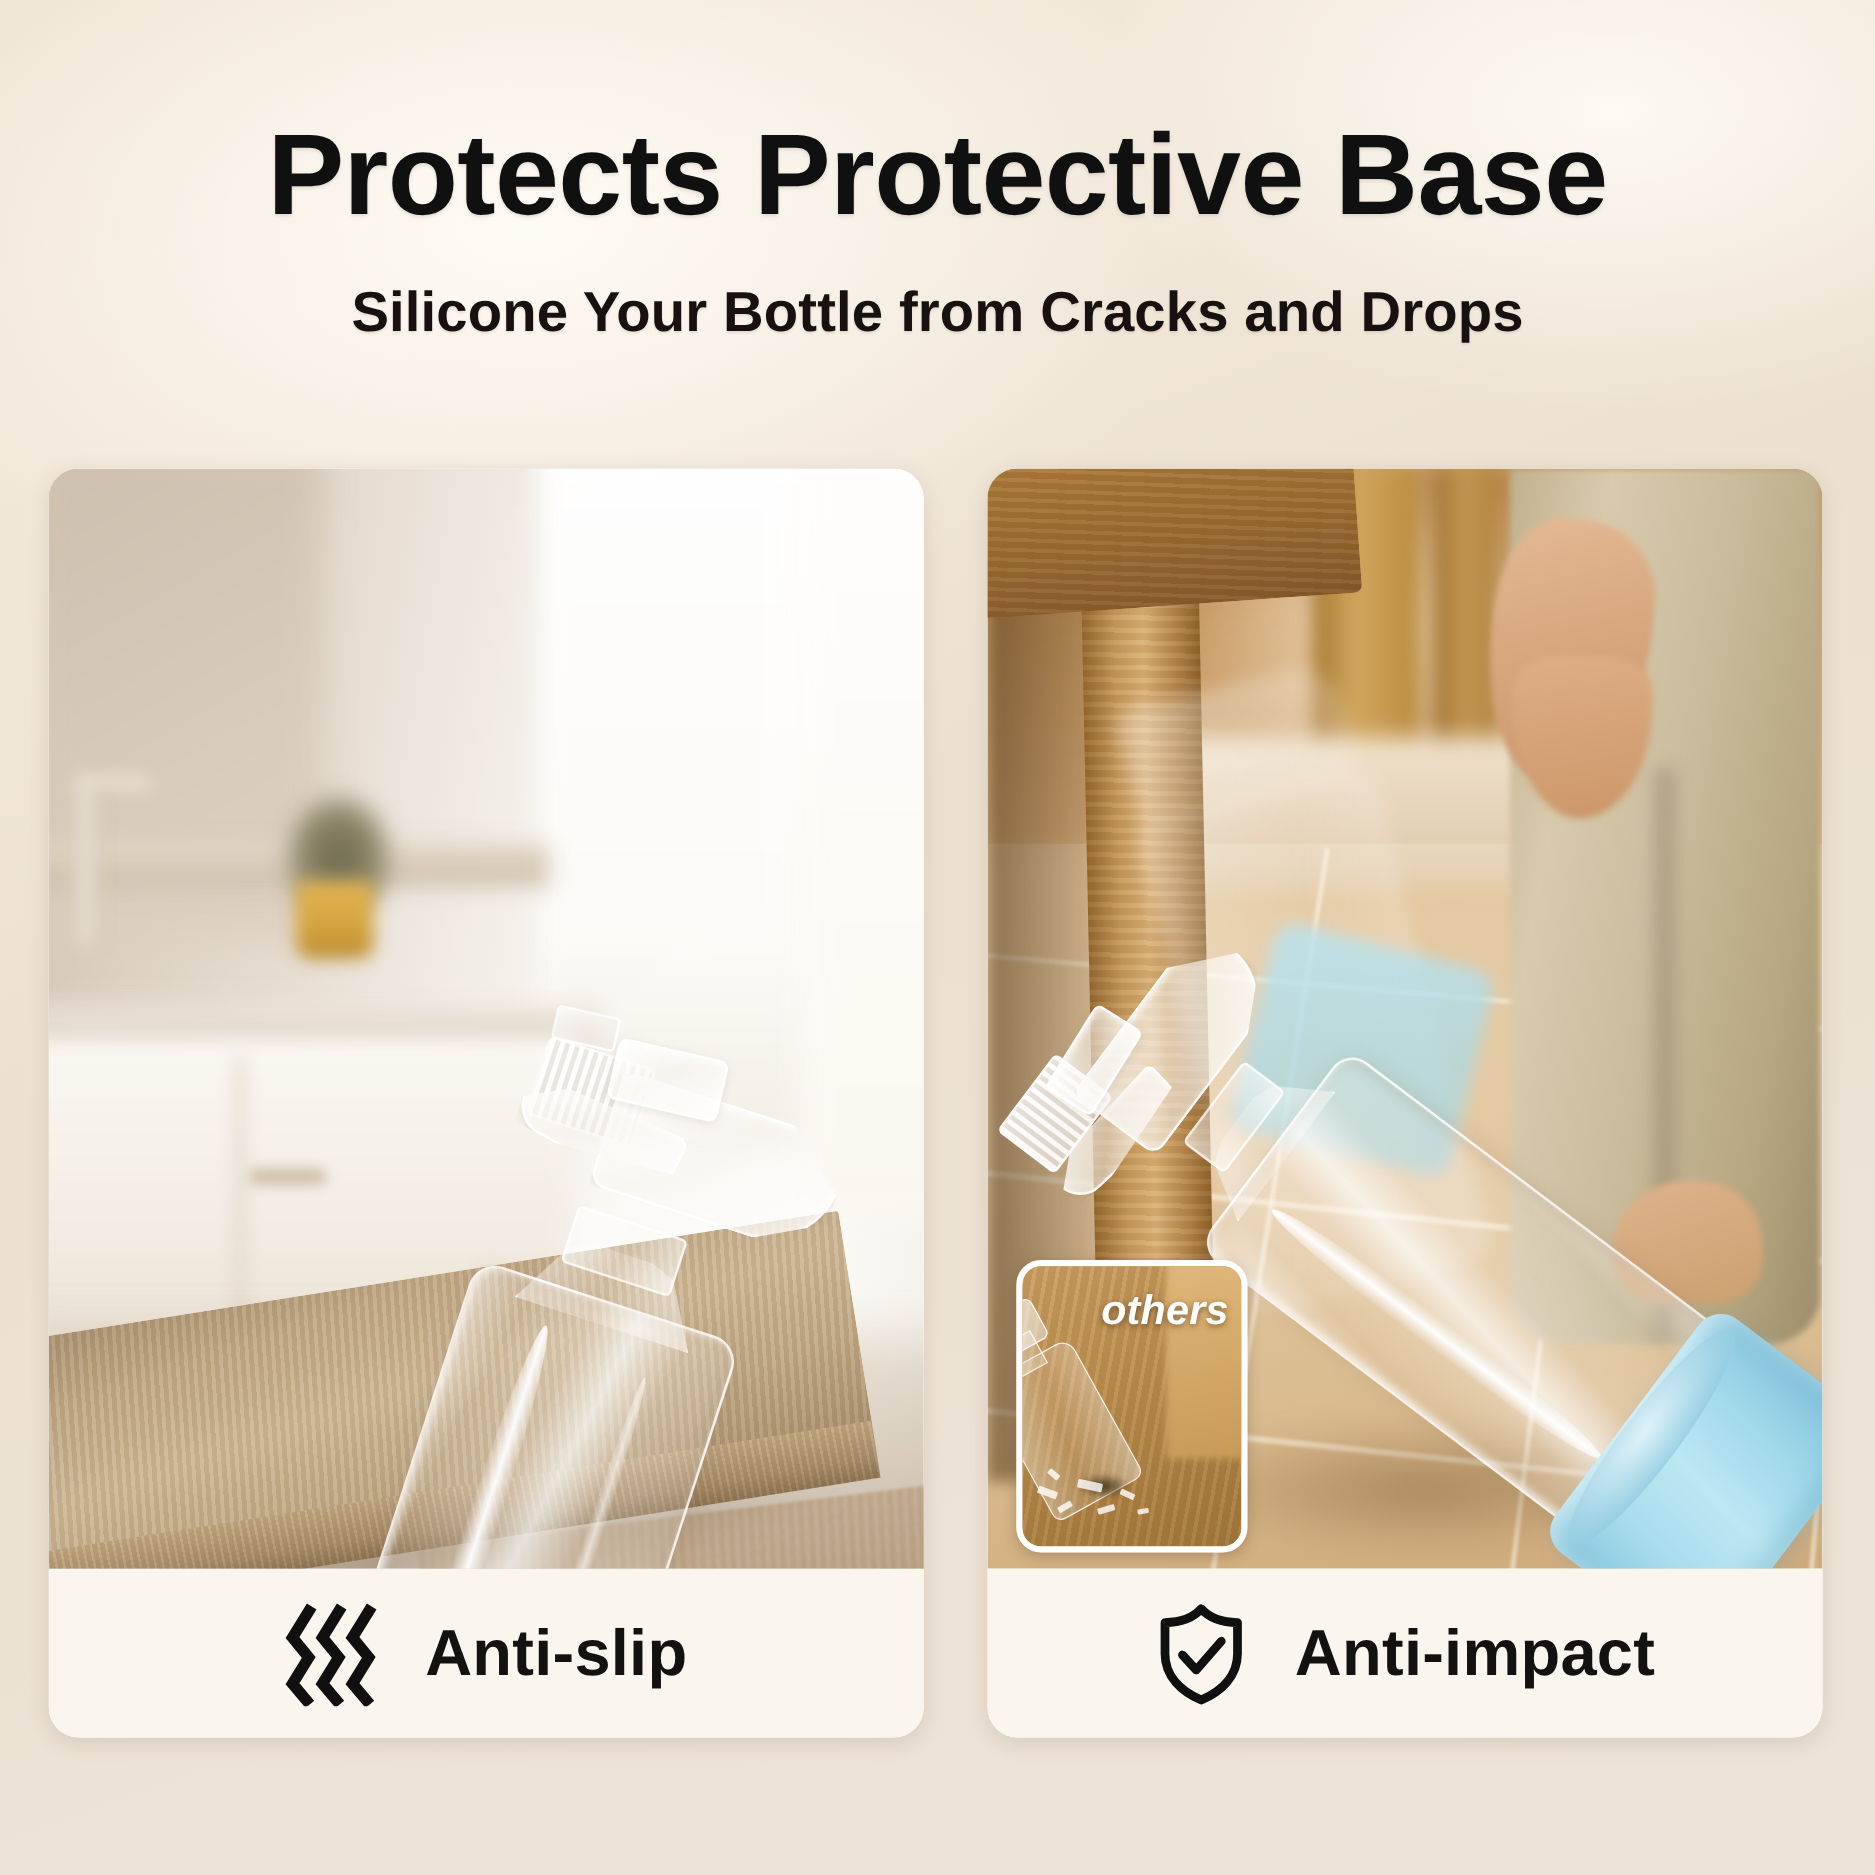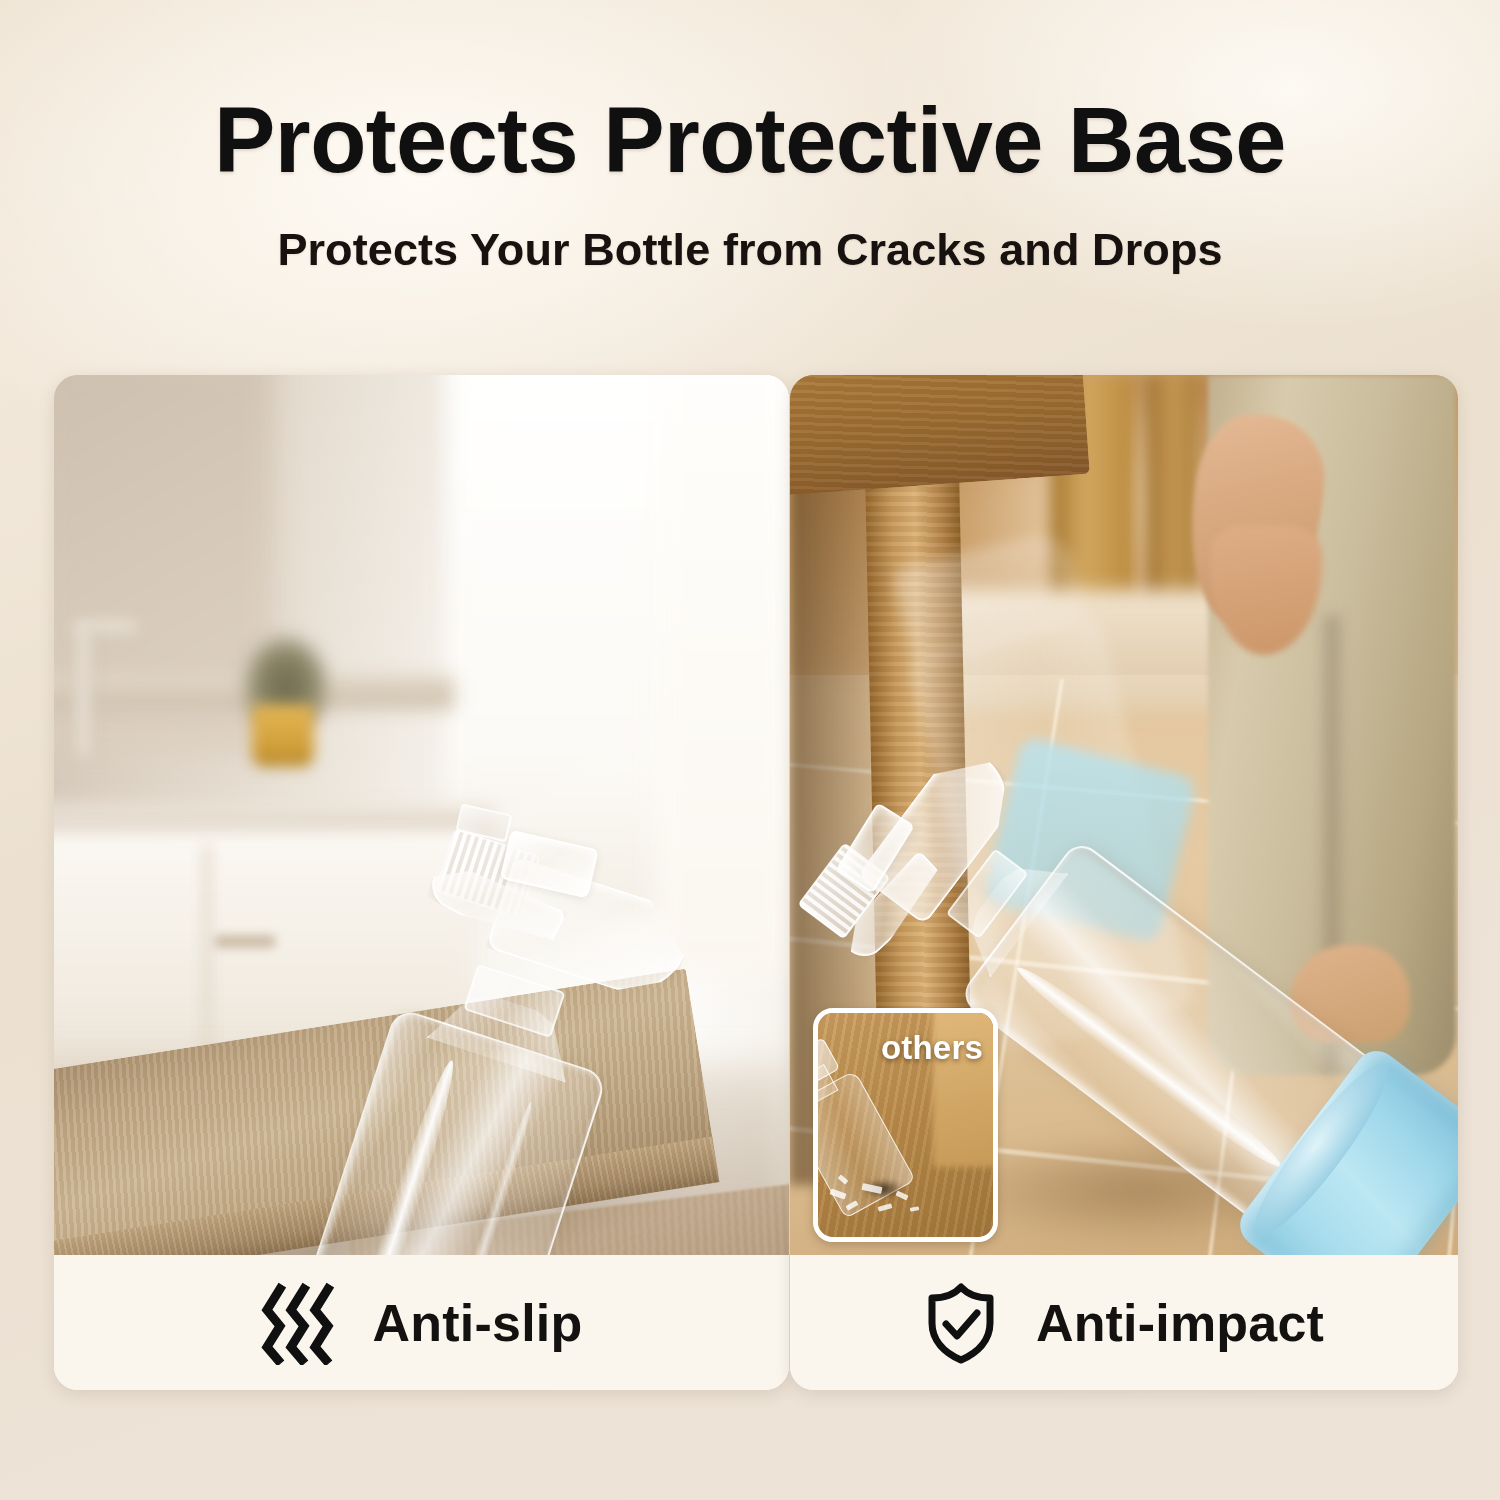--- a/index.html
+++ b/index.html
@@ -36,24 +36,24 @@
     white-space: nowrap;
   }
   
   .panel {
     position: absolute;
     border-radius: 24px;
     overflow: hidden;
     box-shadow: 0 4px 16px rgba(130,108,84,0.18);
     background: #fff;
   }
-  #panel-left  { left: 54px;  top: 375px; width: 700px; height: 1015px; padding-left: 35px; }
+  #panel-left  { left: 39px;  top: 375px; width: 700px; height: 1015px; }
   #panel-right { left: 790px; top: 375px; width: 668px; height: 1015px; }
 
-  .photo { position: absolute; left: 0; top: 0; right: 0; height: 880px; overflow: hidden; }
+  .photo { position: absolute; left: 0; top: 0; right: 0; height: 880px; overflow: hidden; font-style: italic; }
   .caption-bar {
     position: absolute; left: 0; right: 0; bottom: 0; height: 135px;
     background: #faf6ee;
     display: flex; align-items: center; justify-content: center; gap: 38px;
   }
   .caption-text {
     font-size: 52px; font-weight: 700; color: #141210;
     letter-spacing: 0.2px; white-space: nowrap;
   }
   .cap-icon { width: 74px; height: 84px; flex: 0 0 auto; }
@@ -472,21 +472,21 @@
     text-shadow: 0 2px 5px rgba(60,40,16,0.6);
     letter-spacing: 0.2px;
   }
 </style>
 </head>
 <body>
 
 <div id="stage">
 
   <div id="title">Protects Protective Base</div>
-  <div id="subtitle">Protects Your Bottle from Cracks and Drops</div>
+  <div id="subtitle">Silicone Your Bottle from Cracks and Drops</div>
 
   <div class="panel" id="panel-left">
     <div class="photo">
       <div id="kitchen">
         <div class="kb" id="k-wall-left"></div>
         <div class="kb" id="k-window"></div>
         <div class="kb" id="k-window2"></div>
         <div class="kb" id="k-shelf"></div>
         <div class="kb" id="k-faucet-arm"></div>
         <div class="kb" id="k-faucet"></div>

